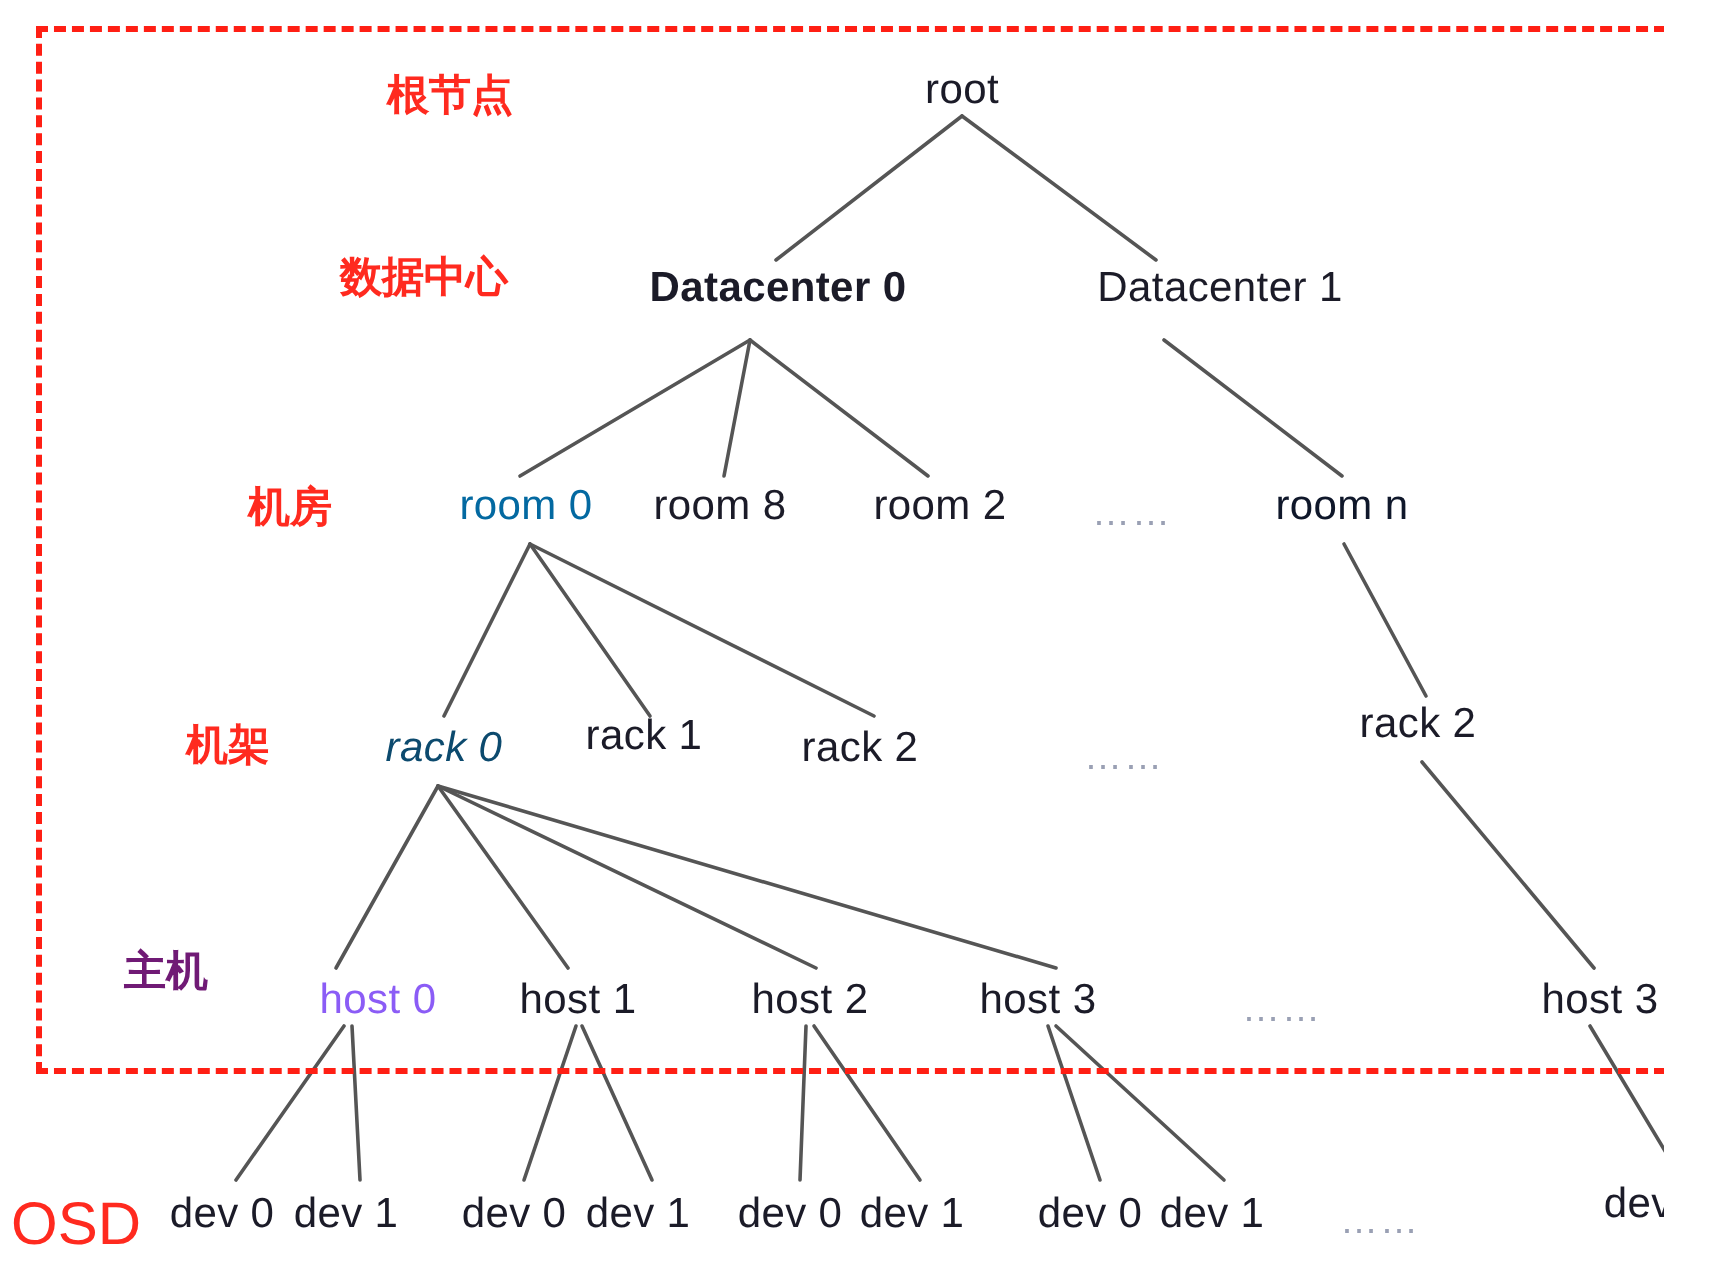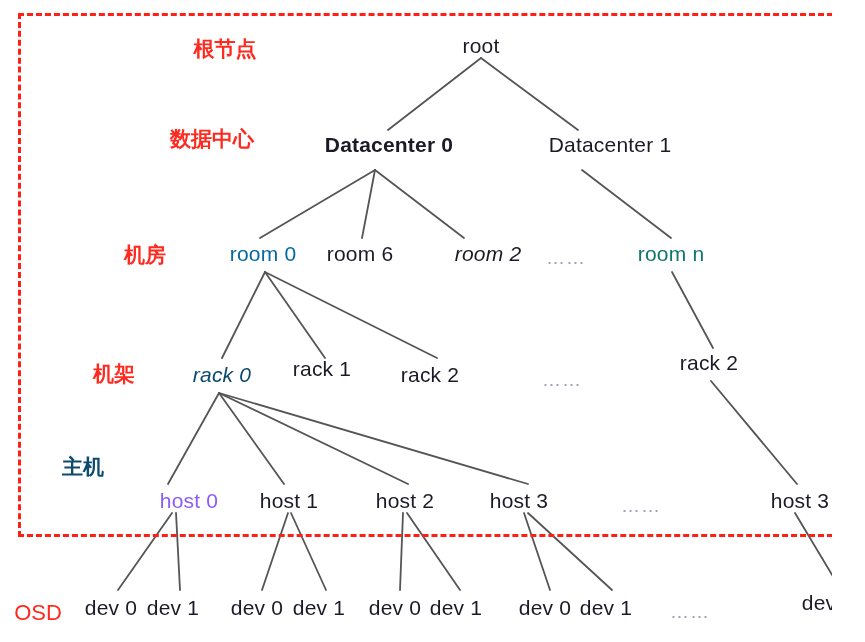--- a/index.html
+++ b/index.html
@@ -41,21 +41,21 @@
     position: absolute;
     transform: translate(-50%, -50%);
     white-space: nowrap;
     color: #ff2a1f;
     font-size: 21px;
     font-weight: 700;
     line-height: 1;
   }
   .tier-label.latin {
     font-weight: 400;
-    font-size: 22px;
+    font-size: 30px;
   }
   .dashed-box {
     position: absolute;
     border: 3px dashed #ff1f14;
     box-sizing: border-box;
     pointer-events: none;
   }
 </style>
 </head>
 <body>
@@ -91,32 +91,32 @@
       </g>
   </svg>
 
   <div class="dashed-box" id="boundary-box" style="left: 18px; top: 13px; width: 824px; height: 524px; border-color: rgb(255, 31, 20);"></div>
 
   <div id="tier-label-layer">
       <div class="tier-label" style="left: 225px; top: 48px; color: rgb(255, 42, 31);">根节点</div>
       <div class="tier-label" style="left: 212px; top: 139px; color: rgb(255, 42, 31); font-family: Liberation Serif, serif;">数据中心</div>
       <div class="tier-label" style="left: 145px; top: 254px; color: rgb(255, 42, 31);">机房</div>
       <div class="tier-label" style="left: 114px; top: 373px; color: rgb(255, 42, 31);">机架</div>
-      <div class="tier-label" style="left: 83px; top: 466px; color: #0c4a6e;">主机</div>
+      <div class="tier-label" style="left: 83px; top: 486px; color: #701a75;">主机</div>
       <div class="tier-label latin" style="left: 38px; top: 613px; color: rgb(255, 42, 31);">OSD</div>
     </div>
   <div id="node-layer">
       <div class="node" style="left: 481px; top: 45px; color: rgb(27, 27, 40);">root</div>
       <div class="node" style="left: 389px; top: 144px; color: rgb(27, 27, 40); font-weight: bold;">Datacenter 0</div>
       <div class="node" style="left: 578px; top: 144px; color: rgb(27, 27, 40); margin-left: 32px;">Datacenter 1</div>
       <div class="node" style="left: 263px; top: 253px; color: #0369a1;">room 0</div>
-      <div class="node" style="left: 360px; top: 253px; color: rgb(27, 27, 40);">room 6</div>
-      <div class="node" style="left: 488px; top: 253px; color: rgb(27, 27, 40); font-style: italic;">room 2</div>
+      <div class="node" style="left: 360px; top: 253px; color: rgb(27, 27, 40);">room 8</div>
+      <div class="node" style="left: 470px; top: 253px; color: rgb(27, 27, 40);">room 2</div>
       <div class="node small-dots" style="left: 566px; top: 257px; color: rgb(154, 160, 180);">……</div>
-      <div class="node" style="left: 671px; top: 253px; color: #0f766e;">room n</div>
+      <div class="node" style="left: 671px; top: 253px; color: #0f172a;">room n</div>
       <div class="node" style="left: 222px; top: 374px; color: #0c4a6e; font-style: italic;">rack 0</div>
       <div class="node" style="left: 322px; top: 368px; color: rgb(27, 27, 40);">rack 1</div>
       <div class="node" style="left: 430px; top: 374px; color: rgb(27, 27, 40);">rack 2</div>
       <div class="node small-dots" style="left: 562px; top: 379px; color: rgb(154, 160, 180);">……</div>
       <div class="node" style="left: 709px; top: 362px; color: rgb(27, 27, 40);">rack 2</div>
       <div class="node" style="left: 173px; top: 500px; color: #8b5cf6; margin-left: 16px;">host 0</div>
       <div class="node" style="left: 289px; top: 500px; color: rgb(27, 27, 40);">host 1</div>
       <div class="node" style="left: 405px; top: 500px; color: rgb(27, 27, 40);">host 2</div>
       <div class="node" style="left: 519px; top: 500px; color: rgb(27, 27, 40);">host 3</div>
       <div class="node small-dots" style="left: 641px; top: 505px; color: rgb(154, 160, 180);">……</div>

